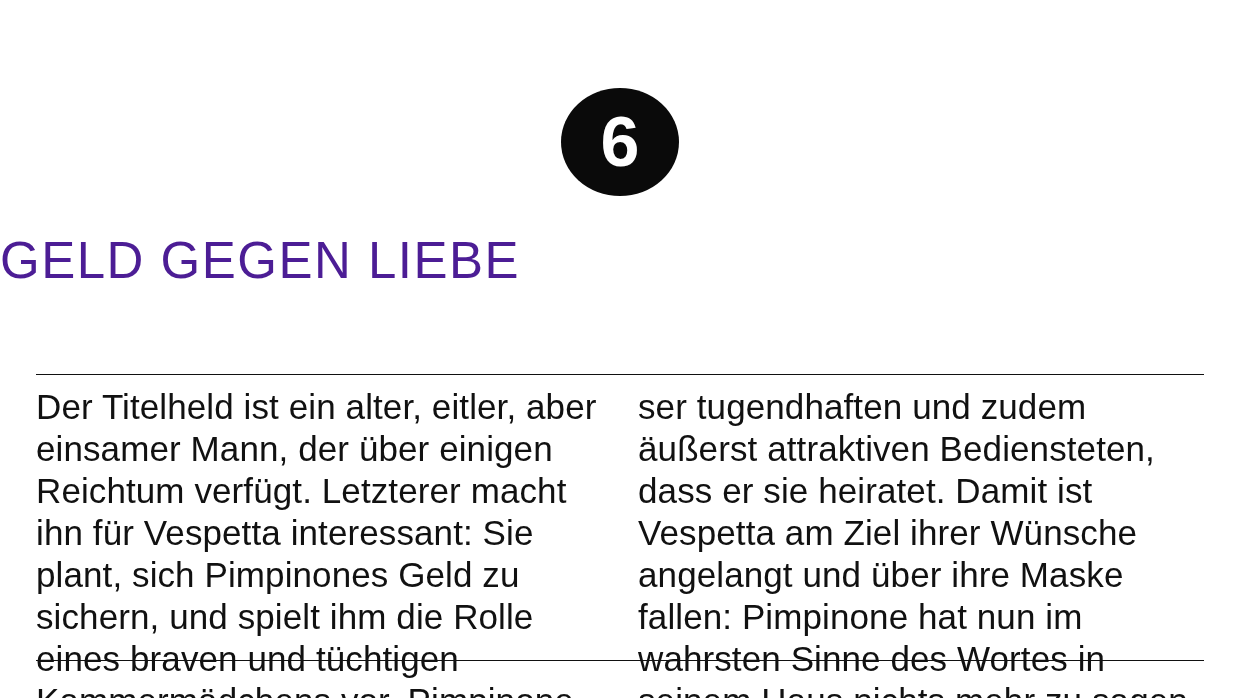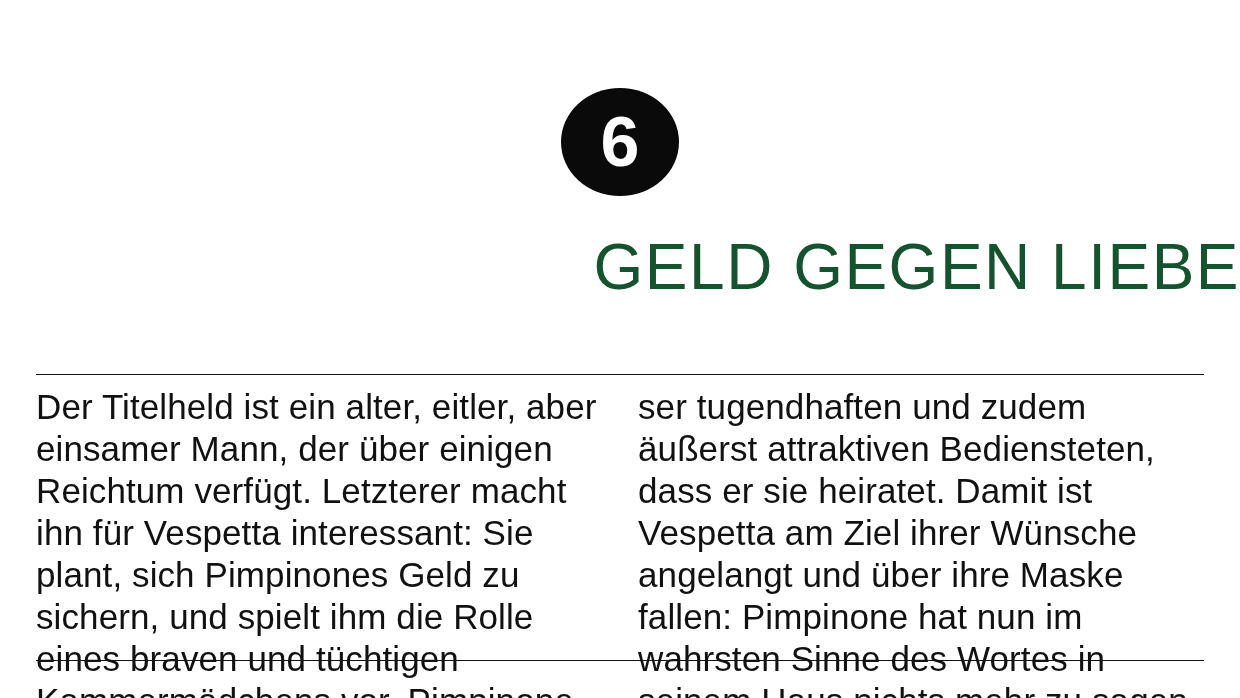--- a/index.html
+++ b/index.html
@@ -37,27 +37,27 @@
     align-items: center;
     justify-content: center;
     font-size: 70px;
     font-weight: 700;
     line-height: 1;
     letter-spacing: 0;
   }
 
   
   .title {
-    text-align: right;
+    text-align: left;
     margin-top: 38px;
-    font-size: 64px;
+    font-size: 51px;
     font-weight: 400;
     letter-spacing: 1.5px;
     line-height: 1.05;
-    color: #14532d;
+    color: #4c1d95;
     white-space: nowrap;
   }
 
   
   .rule {
     position: absolute;
     left: 36px;
     right: 36px;
     height: 1px;
     background: #111111;

